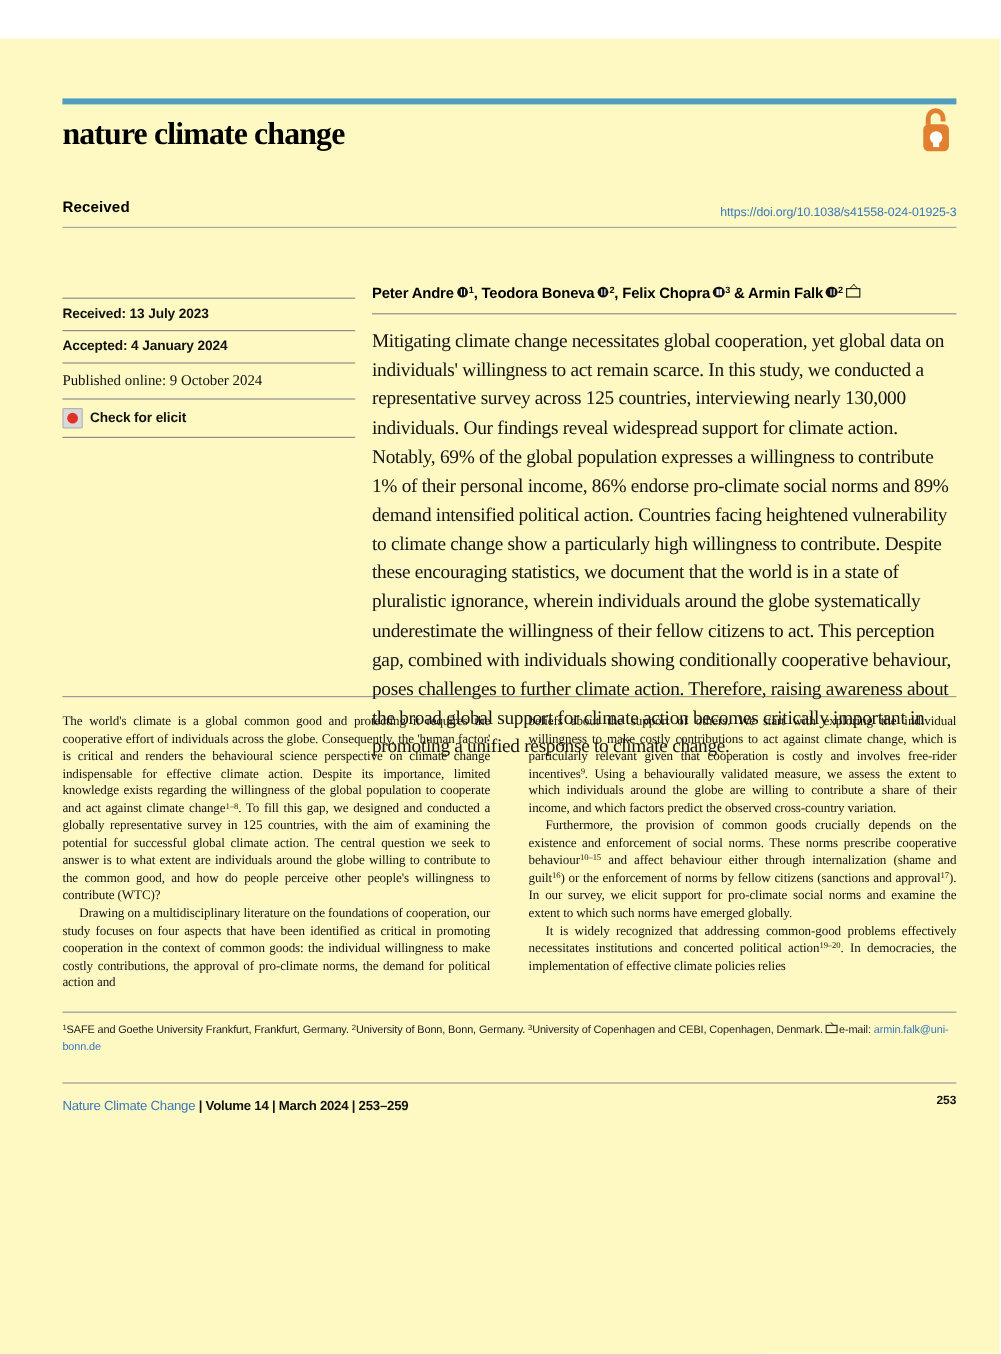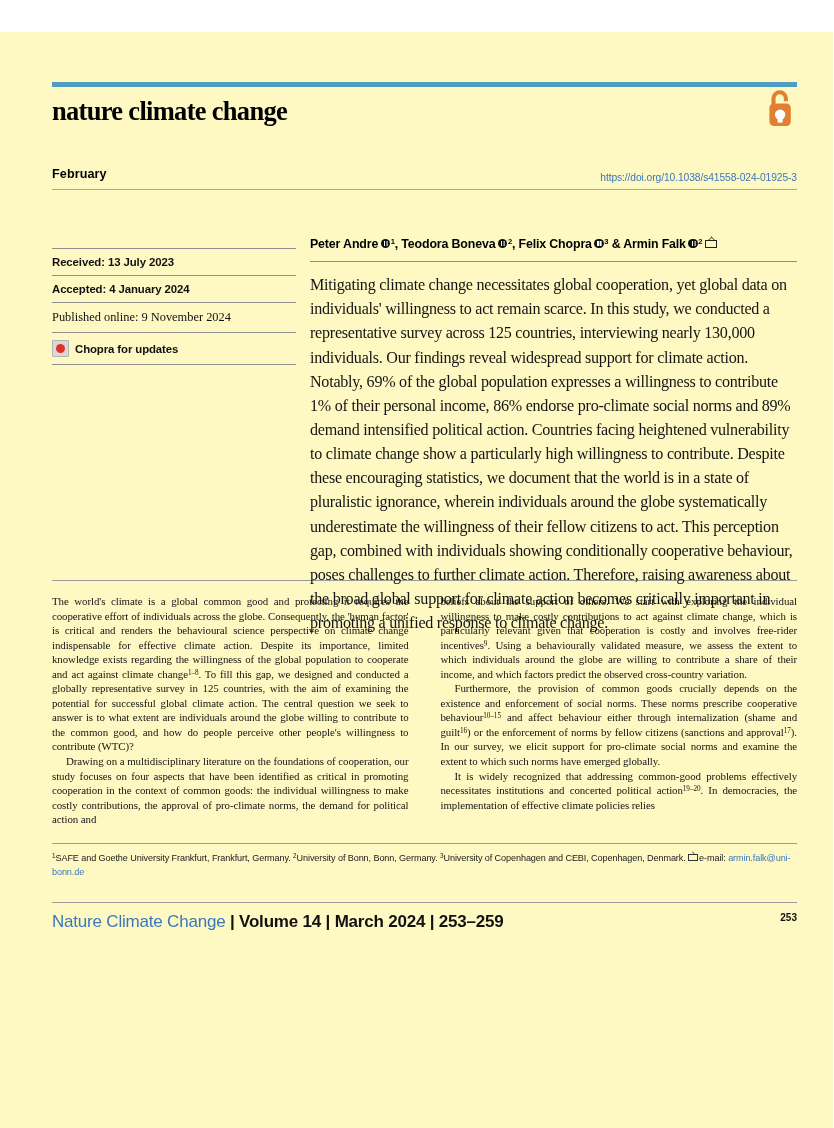--- a/index.html
+++ b/index.html
@@ -324,21 +324,21 @@
     background: #9a9a9a;
     margin-top: 23px;
   }
   .footer {
     position: relative;
     padding-top: 9px;
     height: 22px;
   }
   .footer-left {
     font-family: "Liberation Sans", sans-serif;
-    font-size: 17px;
+    font-size: 11px;
     font-weight: bold;
     color: #111;
     letter-spacing: -0.2px;
   }
   .footer-journal {
     color: #3b77bd;
     font-weight: normal;
   }
   .footer-page {
     position: absolute;
@@ -363,39 +363,39 @@
       <svg width="34" height="42" viewBox="0 0 34 42" xmlns="http://www.w3.org/2000/svg">
         <path d="M10.5 17 L10.5 11.5 A6.2 6.2 0 0 1 22.9 11.5 L22.9 14.2" fill="none" stroke="#e08030" stroke-width="4.1" stroke-linecap="butt"></path>
         <rect x="6.4" y="16.5" width="21.4" height="22.5" rx="4.4" fill="#e08030"></rect>
         <circle cx="17.1" cy="27.6" r="5.2" fill="#ffffff"></circle>
         <rect x="14.6" y="27.2" width="5" height="8.4" fill="#ffffff"></rect>
       </svg>
     </div>
   </div>
 
   <div class="article-row">
-    <span class="article-label">February</span>
+    <span class="article-label">Received</span>
     <span class="doi">https://doi.org/10.1038/s41558-024-01925-3</span>
   </div>
   <div class="rule-thin"></div>
 
 
   <div class="meta-area">
 
     <div class="meta-left">
       <div class="topline"></div>
       <div class="meta-item">Received: 13 July 2023</div>
       <div class="meta-sep"></div>
       <div class="meta-item">Accepted: 4 January 2024</div>
       <div class="meta-sep"></div>
-      <div class="meta-item serif">Published online: 9 November 2024</div>
+      <div class="meta-item serif">Published online: 9 October 2024</div>
       <div class="meta-sep"></div>
       <div class="crossmark-row">
         <span class="crossmark-badge"></span>
-        <span class="crossmark-label">Chopra for updates</span>
+        <span class="crossmark-label">Check for elicit</span>
       </div>
       <div class="meta-sep"></div>
     </div>
 
     <div class="meta-right">
       <div class="authors"><span>Peter Andre</span><span class="orcid"></span><sup>1</sup>, <span>Teodora Boneva</span><span class="orcid"></span><sup>2</sup>, <span>Felix Chopra</span><span class="orcid"></span><sup>3</sup> &amp; <span>Armin Falk</span><span class="orcid"></span><sup>2</sup><span class="envelope"></span></div>
       <div class="abstract-rule"></div>
       <div class="abstract">Mitigating climate change necessitates global cooperation, yet global data on individuals' willingness to act remain scarce. In this study, we conducted a representative survey across 125 countries, interviewing nearly 130,000 individuals. Our findings reveal widespread support for climate action. Notably, 69% of the global population expresses a willingness to contribute 1% of their personal income, 86% endorse pro-climate social norms and 89% demand intensified political action. Countries facing heightened vulnerability to climate change show a particularly high willingness to contribute. Despite these encouraging statistics, we document that the world is in a state of pluralistic ignorance, wherein individuals around the globe systematically underestimate the willingness of their fellow citizens to act. This perception gap, combined with individuals showing conditionally cooperative behaviour, poses challenges to further climate action. Therefore, raising awareness about the broad global support for climate action becomes critically important in promoting a unified response to climate change.</div>
     </div>
 

